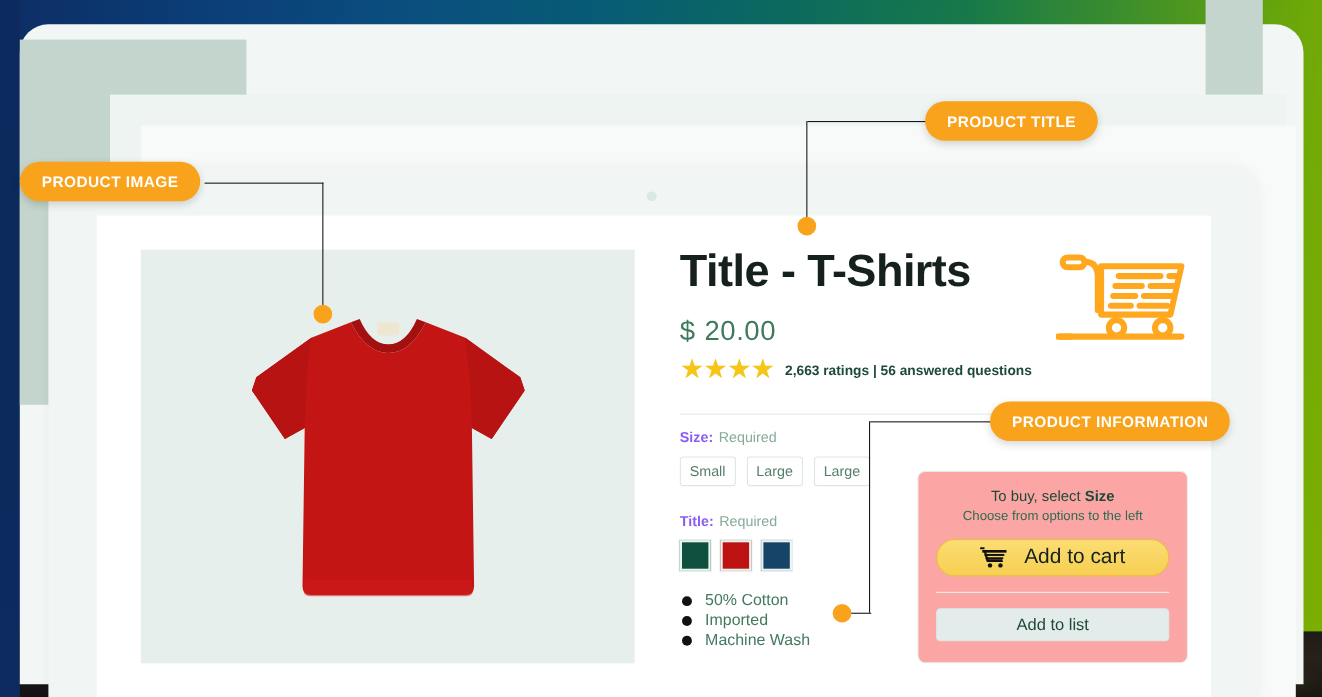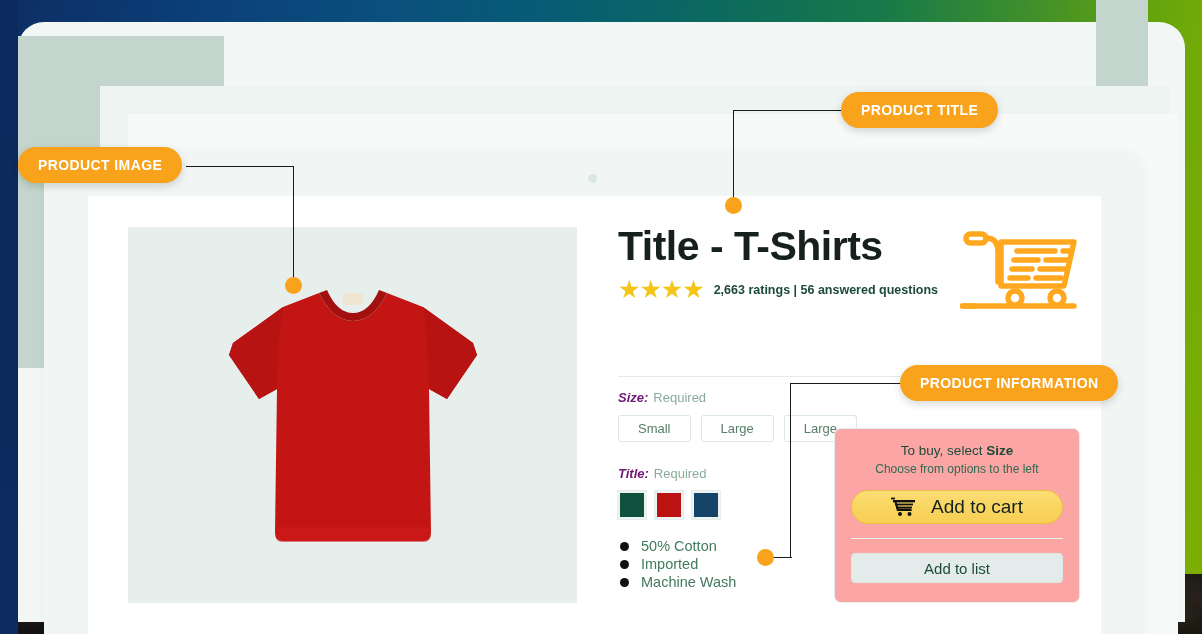--- a/index.html
+++ b/index.html
@@ -83,26 +83,26 @@
   .rating-text{
     margin-left:10px;font-size:12.5px;font-weight:bold;color:#1d4a37;text-align:center;
   }
 
   .cart-icon-big{position:absolute;left:960px;top:226px;}
 
   .divider{
     position:absolute;left:618px;top:376px;width:470px;height:1px;background:#e2ebe8;
   }
   .opt-label{font-size:13px;color:#5c8d75;margin-bottom:10px;}
-  .opt-label b{color:#701a75;font-weight:bold;font-style:italic;}
+  .opt-label b{color:#8b5cf6;font-weight:bold;}
   .opt-label .req{color:#87ab99;margin-left:5px;}
   .size-row{display:flex;gap:10px;}
   .size-btn{
     border:1px solid #dbe8e2;background:#fff;border-radius:3px;
-    padding:5px 19px;font-size:13px;color:#557f6a;
+    padding:5px 8px;font-size:13px;color:#557f6a;
   }
   .color-row{display:flex;gap:9px;}
   .swatch{width:24px;height:24px;border:2px solid #edf3f1;box-shadow:0 0 0 1px #e4eeea;}
   .feat-list{margin:0;padding:0;list-style:none;}
   .feat-list li{display:flex;align-items:center;font-size:14.5px;color:#437a5f;margin-bottom:2px;}
   .bullet{width:9px;height:9px;border-radius:50%;background:#111;margin-right:12px;flex:0 0 auto;}
 
   
   .buybox{
     position:absolute;left:834px;top:428px;width:246px;height:175px;
@@ -169,20 +169,23 @@
       <path d="M60 26 L10 62 L6 74 L36 118 L54 108 L56 60 Z" fill="#b81313"></path>
       <path d="M200 26 L250 62 L254 74 L224 118 L206 108 L204 60 Z" fill="#b81313"></path>
       <rect x="120" y="12" width="20" height="12" rx="2" fill="#efe6d2"></rect>
       <path d="M54 246 L206 246 L207 256 Q207 261 200 261 L60 261 Q53 261 53 256 Z" fill="#d01a1a" opacity=".55"></path>
     </svg>
   </div>
 
   <div class="info">
     <h1 class="p-title">Title - T-Shirts</h1>
 
+    <div class="p-price">
+      <span class="cur">$</span><span>20.00</span>
+    </div>
 
     <div class="rating-row">
       <span class="stars">★★★★</span>
       <span class="rating-text">2,663 ratings | 56 answered questions</span>
     </div>
   </div>
 
   <svg class="cart-icon-big" width="120" height="88" viewBox="0 0 120 88">
     <g fill="none" stroke="#ffa81f" stroke-width="5.5" stroke-linecap="round" stroke-linejoin="round">
       <rect x="6" y="8" width="20" height="9" rx="4.5"></rect>

